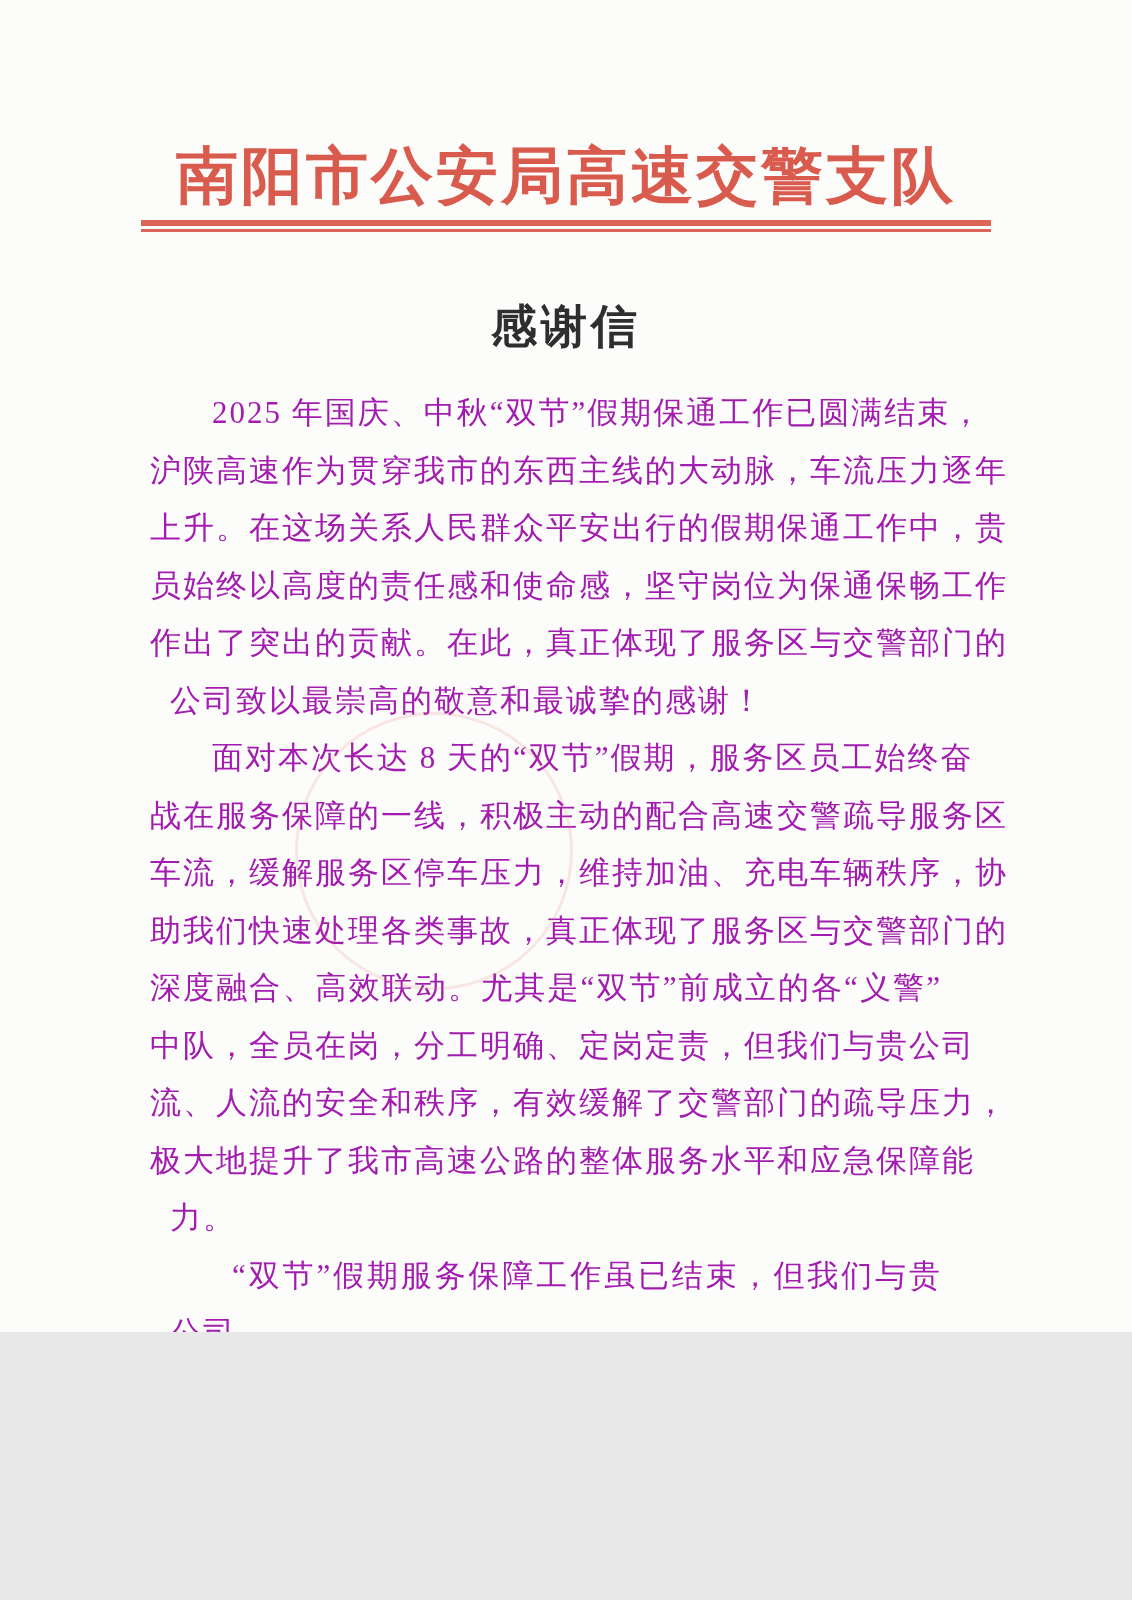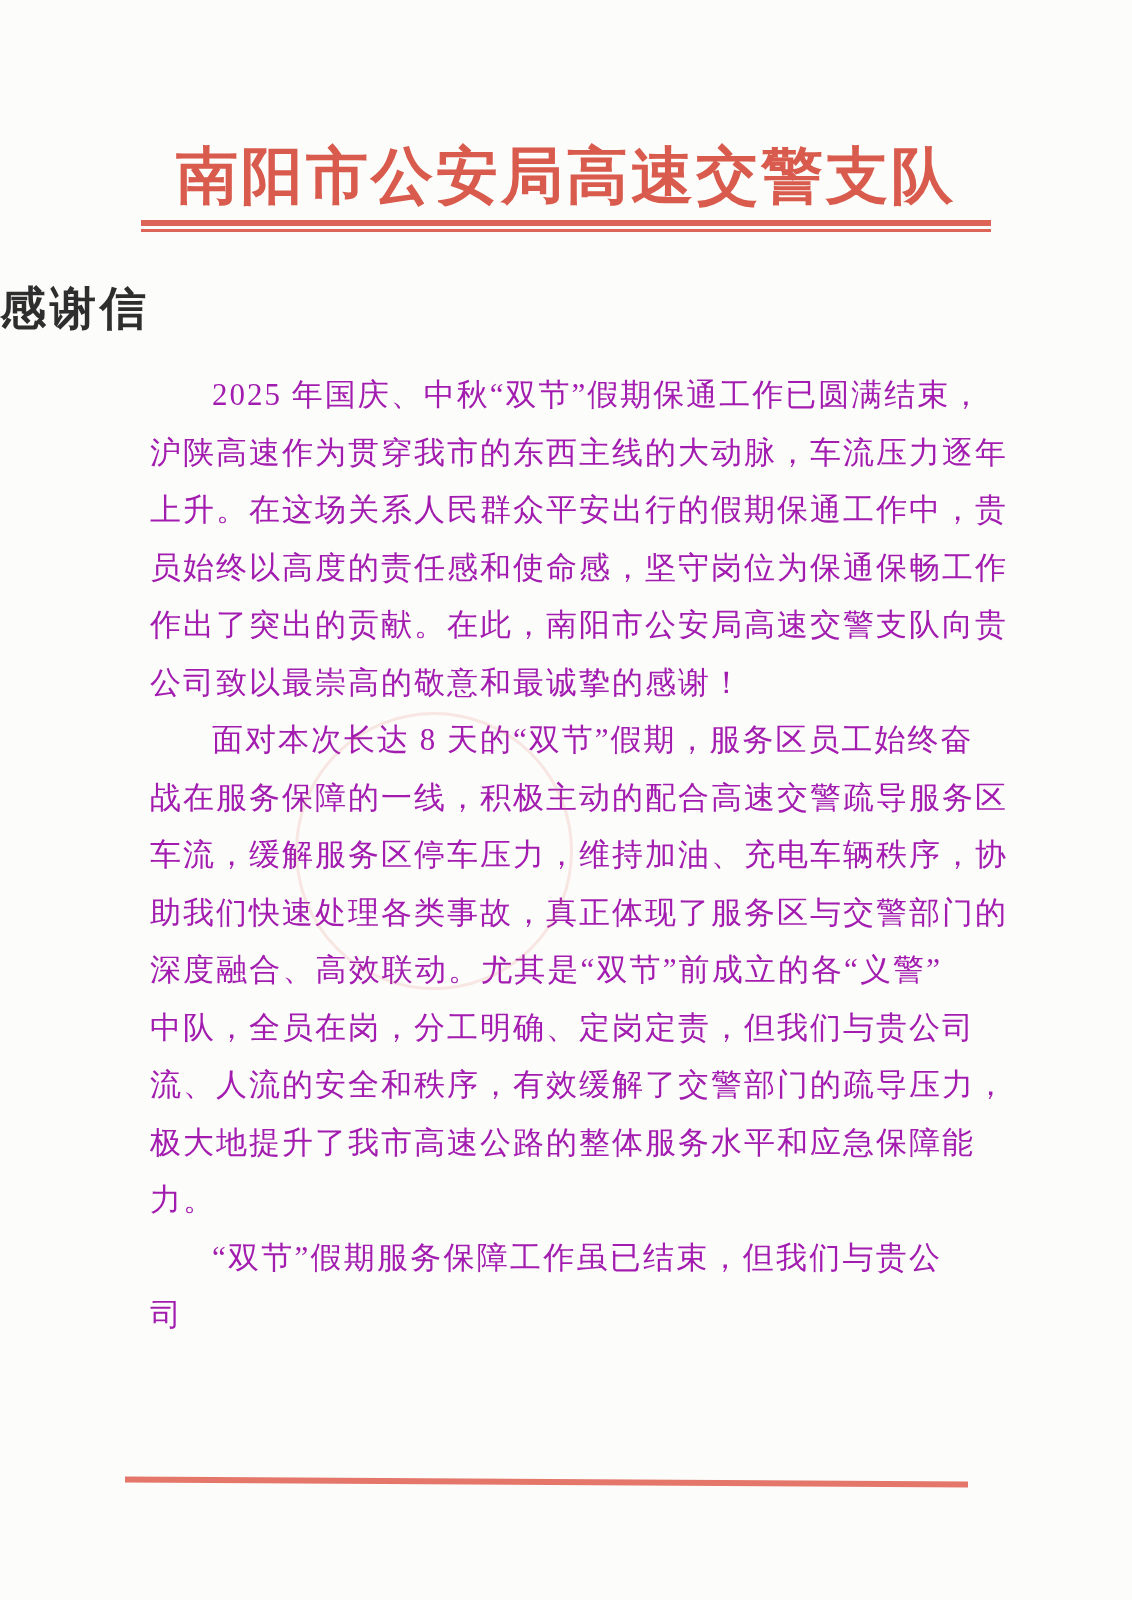--- a/index.html
+++ b/index.html
@@ -1,18 +1,18 @@
 <!DOCTYPE html>
 <html><head>
 <meta charset="utf-8">
 <style>
   html,body { margin:0; padding:0; background:#e8e8e8; }
   .page {
     position: relative;
-    width: 1132px; height: 1600px;
+    width: 1132px; height: 1332px;
     margin: 0 auto;
     background: #fcfcfa;
     overflow: hidden;
     font-family: "Liberation Serif", "DejaVu Serif", serif;
   }
   .letterhead {
     margin-top: 142px;
     text-align: center;
     font-size: 62px;
     font-weight: bold;
@@ -22,21 +22,22 @@
     white-space: nowrap;
   }
   .rule-double {
     width: 850px;
     margin: 10px auto 0 auto;
   }
   .rule-thick { height: 6px; background: #dc6557; }
   .rule-gap   { height: 3px; background: transparent; }
   .rule-thin  { height: 3px; background: #dc6557; }
   .doc-title {
-    margin: 46px 0 0 0;
+    margin: 64px 0 0 0;
+    text-align: center;
     font-size: 46px;
     font-weight: bold;
     letter-spacing: 4px;
     color: #2e2e2e;
   }
   .salutation {
     margin: 58px 0 0 150px;
     font-size: 27px;
     letter-spacing: 3px;
     color: #565656;
@@ -48,21 +49,21 @@
   }
   .line {
     font-size: 31px;
     letter-spacing: 2px;
     height: 57.5px;
     line-height: 57.5px;
     white-space: nowrap;
     text-align: justify;
     text-align-last: justify;
   }
-  .line.p-end { text-align-last: left; white-space: normal; }
+  .line.p-end { text-align-last: left; white-space: normal; margin-left: 20px; }
   .line.indent { text-indent: 2em; }
   .stamp-ring {
     position: absolute;
     left: 295px; top: 712px;
     width: 272px; height: 272px;
     border: 3px solid rgba(222,120,108,0.16);
     border-radius: 50%;
     pointer-events: none;
   }
   .bottom-rule {
@@ -87,21 +88,21 @@
   </div>
 
   <h1 class="doc-title">感谢信</h1>
 
 
   <div class="body" id="body-lines">
       <div class="line indent">2025 年国庆、中秋“双节”假期保通工作已圆满结束，</div>
       <div class="line">沪陕高速作为贯穿我市的东西主线的大动脉，车流压力逐年</div>
       <div class="line">上升。在这场关系人民群众平安出行的假期保通工作中，贵</div>
       <div class="line">员始终以高度的责任感和使命感，坚守岗位为保通保畅工作</div>
-      <div class="line">作出了突出的贡献。在此，南阳市公安局高速交警支队向贵</div>
+      <div class="line">作出了突出的贡献。在此，真正体现了服务区与交警部门的</div>
       <div class="line p-end">公司致以最崇高的敬意和最诚挚的感谢！</div>
       <div class="line indent">面对本次长达 8 天的“双节”假期，服务区员工始终奋</div>
       <div class="line">战在服务保障的一线，积极主动的配合高速交警疏导服务区</div>
       <div class="line">车流，缓解服务区停车压力，维持加油、充电车辆秩序，协</div>
       <div class="line">助我们快速处理各类事故，真正体现了服务区与交警部门的</div>
       <div class="line">深度融合、高效联动。尤其是“双节”前成立的各“义警”</div>
       <div class="line">中队，全员在岗，分工明确、定岗定责，但我们与贵公司</div>
       <div class="line">流、人流的安全和秩序，有效缓解了交警部门的疏导压力，</div>
       <div class="line">极大地提升了我市高速公路的整体服务水平和应急保障能</div>
       <div class="line p-end">力。</div>

